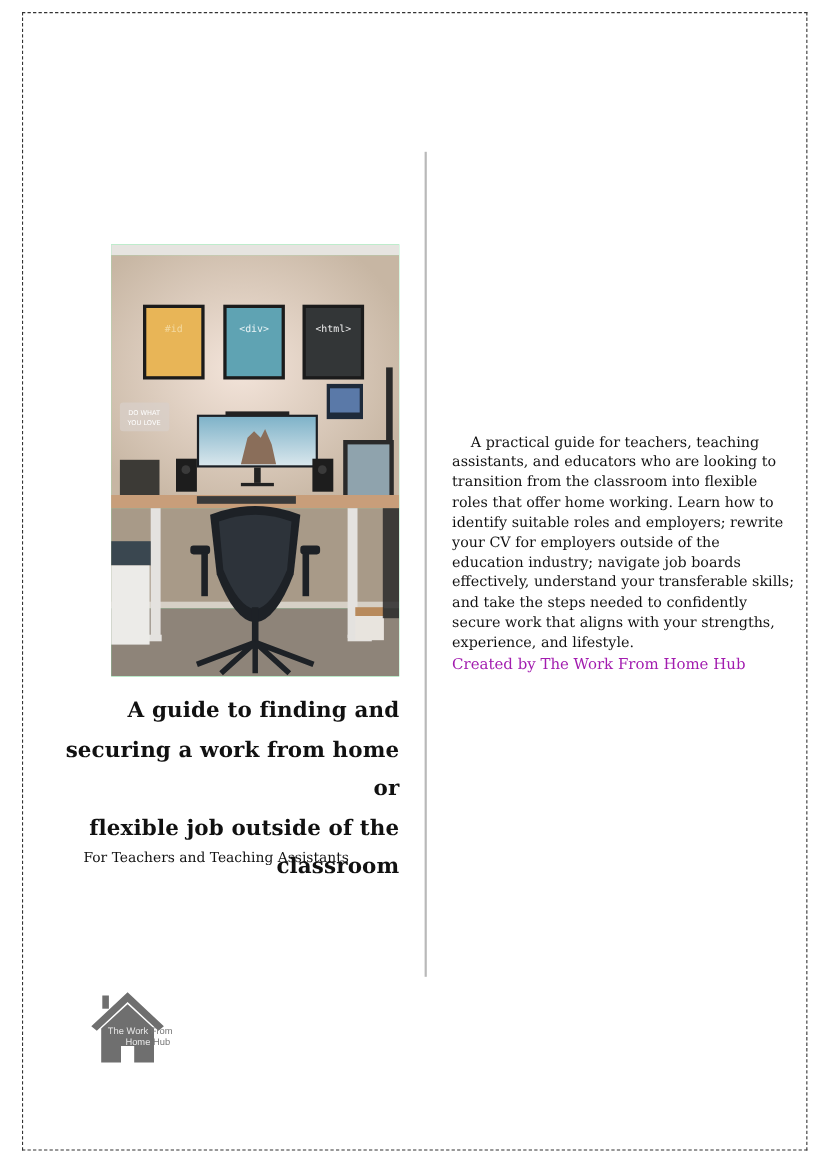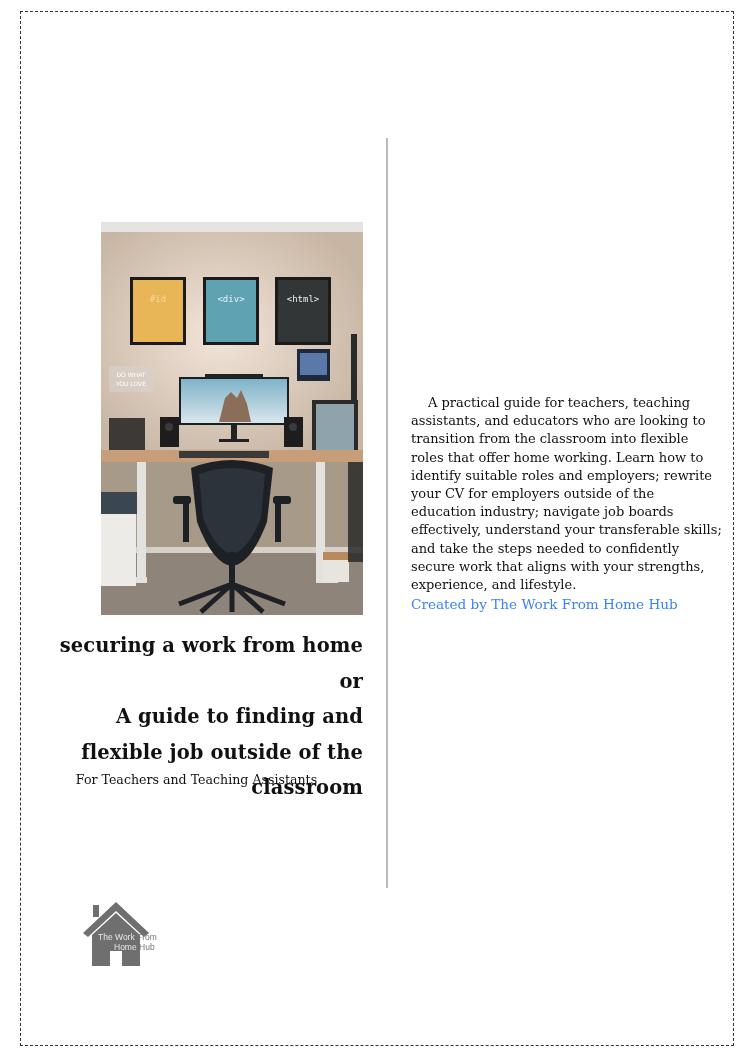--- a/index.html
+++ b/index.html
@@ -7,21 +7,21 @@
   .page-border { position:absolute; left:20px; top:11px; width:714px; height:1035px; border:1px dashed #333; box-sizing:border-box; }
   .divider { position:absolute; left:386px; top:138px; width:2px; height:750px; background:#b9b9b9; }
 
   .photo { position:absolute; left:101px; top:222px; width:262px; height:393px; overflow:hidden; background:#86efac; }
   .photo svg { display:block; }
 
   .title { position:absolute; left:30px; top:628px; width:333px; text-align:right; font-family:"DejaVu Serif", serif; font-weight:bold; font-size:19.5px; line-height:35.5px; color:#111; letter-spacing:0.1px; }
   .subtitle { position:absolute; left:30px; top:772px; width:333px; text-align:center; font-size:12.6px; color:#111; }
 
   .desc { position:absolute; left:411px; top:394px; width:312px; font-size:13px; line-height:18.2px; color:#111; text-indent:17px; }
-  .credit { position:absolute; left:411px; top:596px; width:312px; font-size:13.6px; color:#3b82f6; }
+  .credit { position:absolute; left:411px; top:596px; width:312px; font-size:13.6px; color:#a21caf; }
 
   .logo { position:absolute; left:80px; top:899px; width:90px; height:70px; }
   .logo-text { position:absolute; font-family:"Liberation Sans", sans-serif; font-size:8.5px; line-height:9.5px; color:#e8e8e8; }
   .logo-text .dark { color:#777; }
 </style>
 </head>
 <body>
 
 <div class="page-border"></div>
 <div class="divider"></div>
@@ -106,22 +106,22 @@
     <rect x="72" y="274" width="18" height="8" rx="3" fill="#1d2126"></rect>
     <rect x="172" y="274" width="18" height="8" rx="3" fill="#1d2126"></rect>
     <rect x="82" y="280" width="6" height="40" fill="#1d2126"></rect>
     <rect x="174" y="280" width="6" height="40" fill="#1d2126"></rect>
     <rect x="128" y="330" width="6" height="34" fill="#1d2126"></rect>
     <path d="M131,362 L78,382 M131,362 L184,382 M131,362 L131,390 M131,362 L100,390 M131,362 L162,390" stroke="#1d2126" stroke-width="5"></path>
   </svg>
 </div>
 
 <div class="title">
+  <div>A guide to finding and</div>
   <div>securing a work from home or</div>
-  <div>A guide to finding and</div>
   <div>flexible job outside of the</div>
   <div>classroom</div>
 </div>
 <div class="subtitle">For Teachers and Teaching Assistants</div>
 
 <div class="desc">A practical guide for teachers, teaching assistants, and educators who are looking to transition from the classroom into flexible roles that offer home working. Learn how to identify suitable roles and employers; rewrite your CV for employers outside of the education industry; navigate job boards effectively, understand your transferable skills; and take the steps needed to confidently secure work that aligns with your strengths, experience, and lifestyle.</div>
 <div class="credit">Created by The Work From Home Hub</div>
 
 <div class="logo">
   <svg width="72" height="68" viewBox="0 0 72 68" style="position:absolute;left:0;top:0;">

